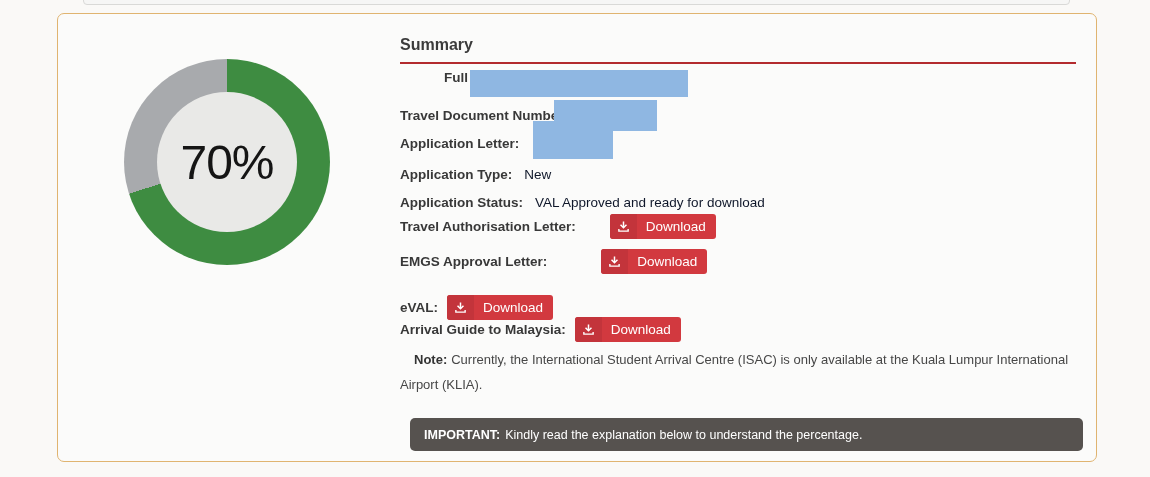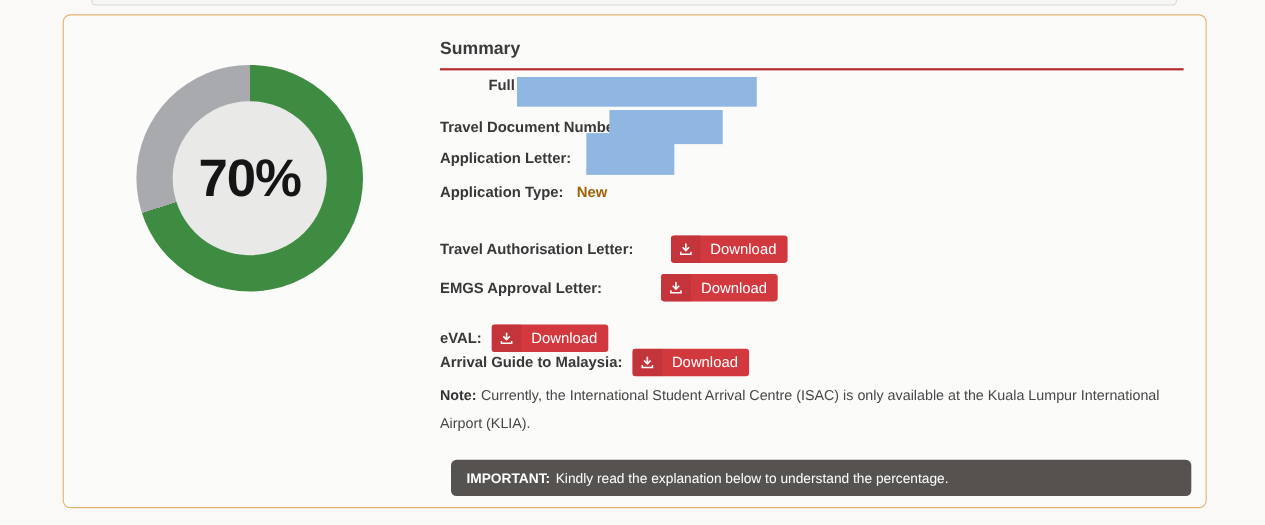--- a/index.html
+++ b/index.html
@@ -34,62 +34,62 @@
     display:flex; align-items:center; justify-content:center;
     font-size:48px; color:#151515; letter-spacing:-1px;
   }
 
   
   .sum-title { position:absolute; left:400px; top:36px; font-size:16px; font-weight:bold; color:#3b3b3b; }
   .red-hr    { position:absolute; left:400px; top:62px; width:676px; height:2px; background:#b32b2e; }
 
   .frow { position:absolute; left:400px; display:flex; align-items:center; height:26px; }
   .flabel { font-size:13.5px; font-weight:bold; color:#383838; white-space:nowrap; }
-  .fvalue { font-size:13.5px; color:#a16207; margin-left:12px; white-space:nowrap;font-weight:bold; }
+  .fvalue { font-size:13.5px; color:#0f172a; margin-left:12px; white-space:nowrap; }
 
   .redact { position:absolute; background:#8fb7e2; }
   .redact-1 { left:470px; top:70px;  width:218px; height:27px; }
   .redact-2 { left:554px; top:100px; width:103px; height:31px; }
   .redact-3 { left:533px; top:121px; width:80px;  height:38px; }
 
   .dl-row { position:absolute; left:400px; display:flex; align-items:center; height:25px; }
   .dl-btn {
     display:inline-flex; align-items:stretch; height:25px; margin-left:9px;
     background:#d2393f; border-radius:3px; overflow:hidden; cursor:pointer;
   }
   .dl-ico {
     width:27px; background:#c3343b; display:flex; align-items:center; justify-content:center;
   }
   .dl-txt {
     display:flex; align-items:center; padding:0 10px 0 9px;
     color:#ffffff; font-size:13.5px;
   }
 
   .note { position:absolute; left:400px; top:347px; width:690px; font-size:13px; color:#474747; line-height:25px; }
-  .note .nlabel { font-weight:bold; color:#333; margin-right:4px; }
+  .note .nlabel { font-weight:bold; color:#333; margin-right:4px;margin-left:14px; }
 
   .banner {
     position:absolute; left:410px; top:418px; width:673px; height:33px;
     background:#56524f; border-radius:5px;
     display:flex; align-items:center; padding:0 14px;
     color:#ffffff; font-size:12.5px;
   }
   .banner .blabel { font-weight:bold; margin-right:5px; }
 </style>
 </head>
 <body>
 
 <div class="page">
 
   <div class="prev-card"></div>
 
   <div class="card"></div>
 
   <div class="donut" style="background: conic-gradient(rgb(62, 140, 65) 0deg, rgb(62, 140, 65) 70%, rgb(168, 170, 173) 70%, rgb(168, 170, 173) 100%);">
-    <div class="donut-hole" style="background: rgb(233, 233, 231); font-weight: bold;">
+    <div class="donut-hole" style="background: rgb(233, 233, 231);">
       <span>70%</span>
     </div>
   </div>
 
   <div class="sum-title">Summary</div>
   <div class="red-hr" style="background: rgb(179, 43, 46);"></div>
 
   <div class="frow" style="top:64px;margin-left:44px;">
     <span class="flabel">Full Name:</span>
   </div>
@@ -103,20 +103,24 @@
   <div class="frow" style="top:130px;">
     <span class="flabel">Application Letter:</span>
   </div>
   <div class="redact redact-3" style="background: rgb(143, 183, 226);"></div>
 
   <div class="frow" style="top:161px;text-align:center;">
     <span class="flabel">Application Type:</span>
     <span class="fvalue">New</span>
   </div>
 
+  <div class="frow" style="top:189px;">
+    <span class="flabel">Application Status:</span>
+    <span class="fvalue">VAL Approved and ready for download</span>
+  </div>
 
   <div class="dl-row" style="top:214px;gap:25px;">
     <span class="flabel">Travel Authorisation Letter:</span>
     <span class="dl-btn" style="background: rgb(210, 57, 63);">
       <span class="dl-ico" style="background: rgb(195, 52, 59);">
         <svg width="13" height="13" viewBox="0 0 14 14">
             <path d="M7 1.5v6.4" stroke="#fff" stroke-width="1.6" fill="none"></path>
             <path d="M3.8 5.1 7 8.3l3.2-3.2" stroke="#fff" stroke-width="1.6" fill="none"></path>
             <path d="M2 9.6v2.4h10V9.6" stroke="#fff" stroke-width="1.5" fill="none"></path>
           </svg>

